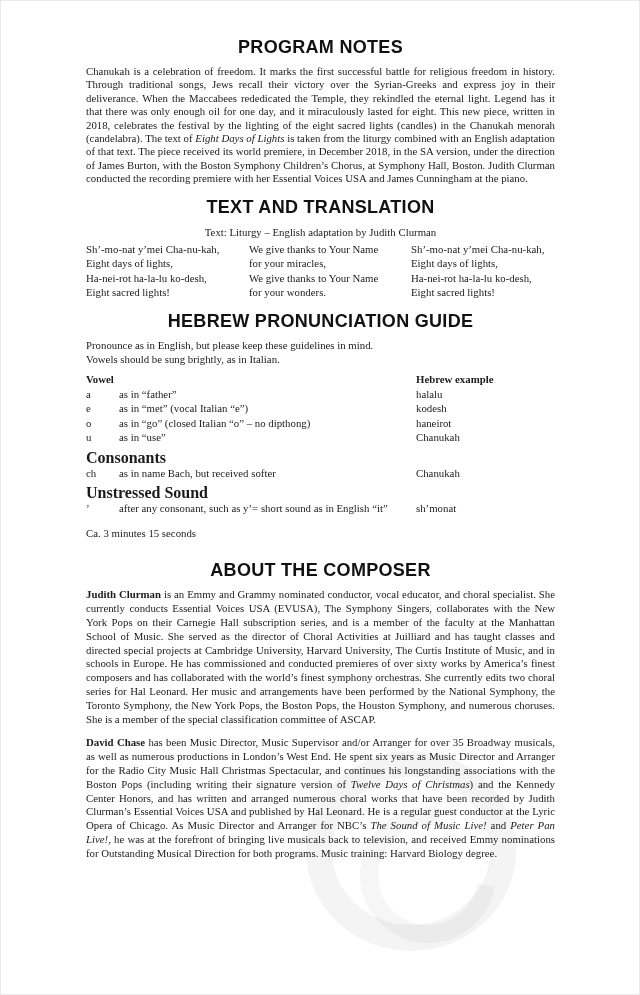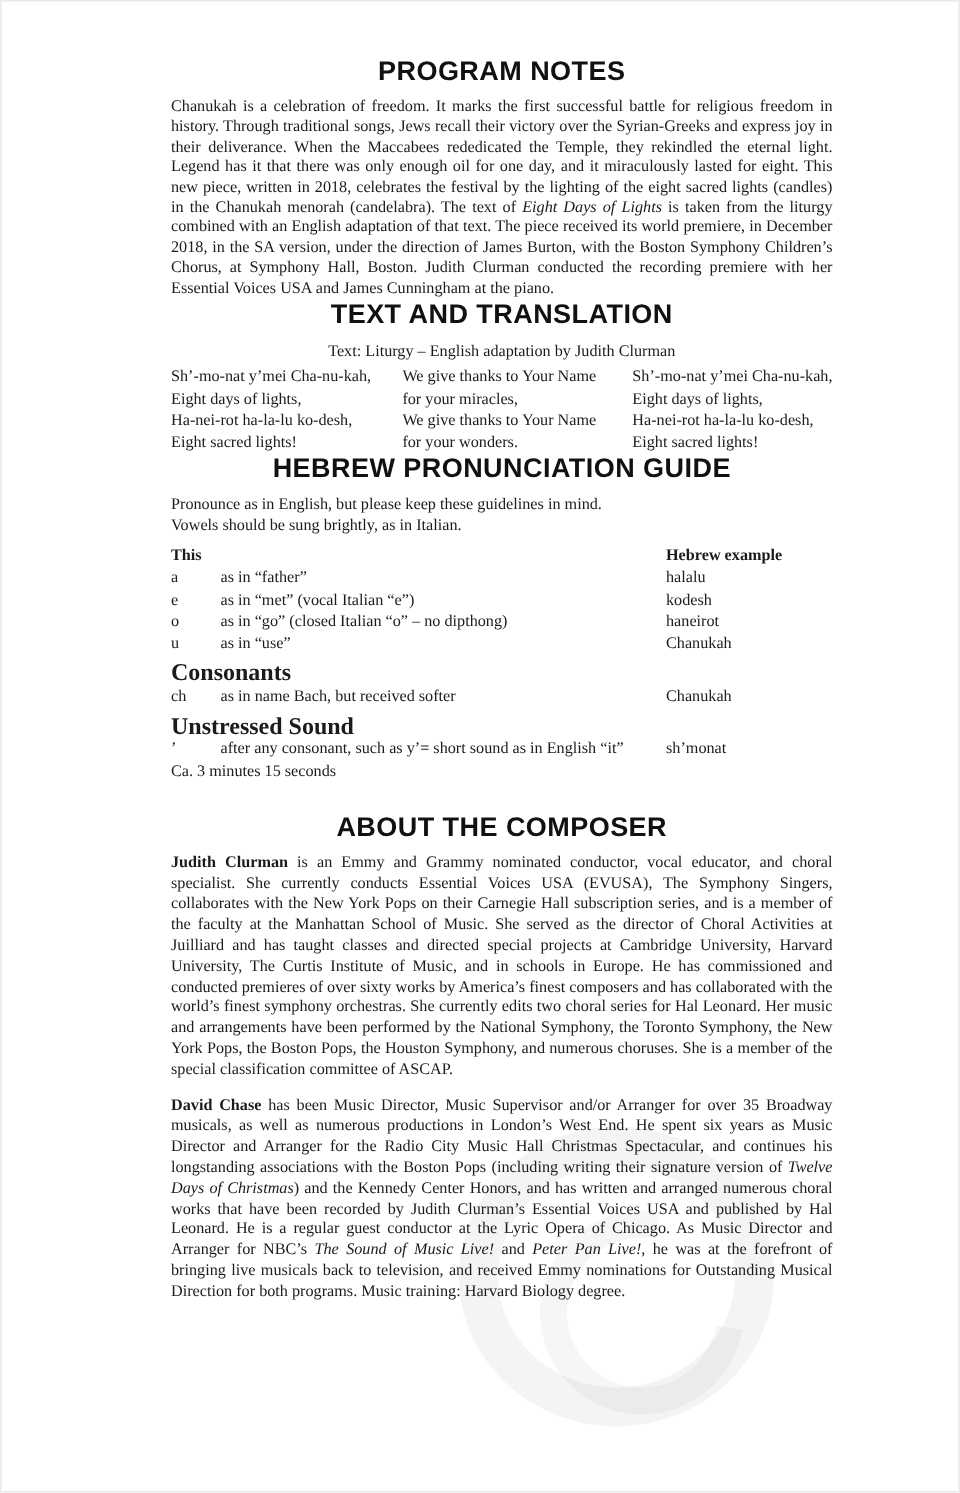--- a/index.html
+++ b/index.html
@@ -6,21 +6,21 @@
   body {
     width: 640px; height: 995px;
     background: #ffffff;
     font-family: "Liberation Serif", serif;
     color: #1b1b1b;
   }
   .page {
     position: relative;
     width: 640px; height: 995px;
     box-sizing: border-box;
-    padding: 36px 84px 0 113px;
+    padding: 36px 84px 0 85px;
     overflow: hidden;
     background: #ffffff;
     border: 1px solid #e9e9e9;
   }
   .content { position: relative; z-index: 1; }
 
   
   .watermark {
     position: absolute; z-index: 0;
     left: 305px; top: 750px;
@@ -43,21 +43,21 @@
   h2.section-title {
     margin: 0 0 7px 0;
     font-family: "Liberation Sans", sans-serif;
     font-weight: bold;
     font-size: 18px;
     line-height: 21px;
     text-align: center;
     letter-spacing: 0.3px;
     color: #111;
   }
-  .sect { }
+  .sect { margin-top: 11px; }
   .sect-first { margin-top: 0; }
   .sect-about { margin-top: 20px; }
 
   .body-text {
     margin: 0;
     font-size: 10.8px;
     line-height: 13.4px;
     text-align: justify;
   }
   .caption {
@@ -143,21 +143,21 @@
       </div>
     </section>
 
     <section class="sect">
       <h2 class="section-title">HEBREW PRONUNCIATION GUIDE</h2>
       <div class="intro-line">Pronounce as in English, but please keep these guidelines in mind.</div>
       <div class="intro-line">Vowels should be sung brightly, as in Italian.</div>
 
       <div class="pron-table">
         <div class="pron-row pron-head">
-          <span class="span2">This</span>
+          <span class="span2">Vowel</span>
           <span>Hebrew example</span>
         </div>
 
         <div class="pron-row">
           <span>a</span>
           <span>as in “father”</span>
           <span>halalu</span>
         </div>
         <div class="pron-row">
           <span>e</span>

